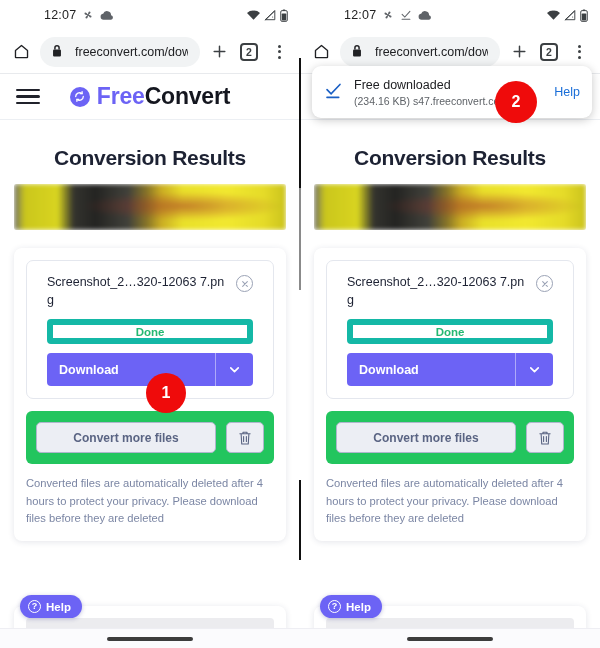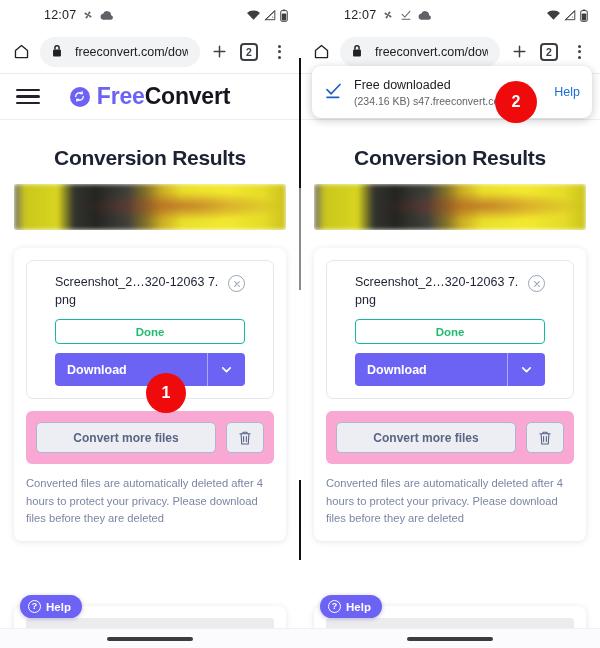--- a/index.html
+++ b/index.html
@@ -116,59 +116,59 @@
 
   .card {
     margin-top: 18px;
     background: #ffffff;
     border-radius: 8px;
     box-shadow: 0 1px 6px rgba(30,40,80,.12);
     padding: 12px 12px 14px;
   }
   .filecard {
     border: 1px solid #e4e7ee; border-radius: 7px;
-    padding: 12px 28px 12px;
+    padding: 12px 20px 12px;
     position: relative;
   }
   .filerow { display: flex; align-items: flex-start; gap: 8px; }
   .filename {
     flex: 1 1 auto;
     font-size: 12.5px; color: #1d2233; line-height: 1.45;
     word-break: break-all;
   }
   .closebtn {
     flex: 0 0 auto; width: 17px; height: 17px; border-radius: 50%;
     border: 1.4px solid #9aa2b5; display:flex; align-items:center; justify-content:center;
     margin-top: 2px;
   }
   .closebtn svg { display:block; }
 
   .donebtn {
     margin-top: 10px; height: 25px; width: 100%;
-    border: 1px solid #14b8a6; border-radius: 4px;
+    border: 6px solid #14b8a6; border-radius: 4px;
     background: #fff; color: #24b872;
     font-size: 11.5px; font-weight: 600;
     display: flex; align-items: center; justify-content: center;
   }
   .dlrow {
     margin-top: 9px; height: 33px; width: 100%;
     display: flex; border-radius: 4px; overflow: hidden;
     background: #6c63f5; position: relative;
   }
   .dlmain {
     flex: 1 1 auto; display: flex; align-items: center;
     padding-left: 12px; color: #fff; font-size: 12.5px; font-weight: 700; text-align: right;
   }
   .dlcaret {
     flex: 0 0 38px; display:flex; align-items:center; justify-content:center;
     border-left: 1px solid rgba(255,255,255,.45);
   }
 
   .actionbox {
-    margin-top: 12px; background: #f9a8d4; border-radius: 6px;
+    margin-top: 12px; background: #22c55e; border-radius: 6px;
     padding: 11px 10px; display: flex; align-items: center; gap: 10px;
   }
   .convertbtn {
     flex: 1 1 auto; height: 31px; border: 1px solid #aeb6cc; border-radius: 5px;
     background: #eceef4; color: #5a6483; font-size: 12px; font-weight: 700;
     display:flex; align-items:center; justify-content:center;
   }
   .trashbtn {
     flex: 0 0 38px; height: 31px; border: 1px solid #aeb6cc; border-radius: 5px;
     background: #eceef4; display:flex; align-items:center; justify-content:center;

